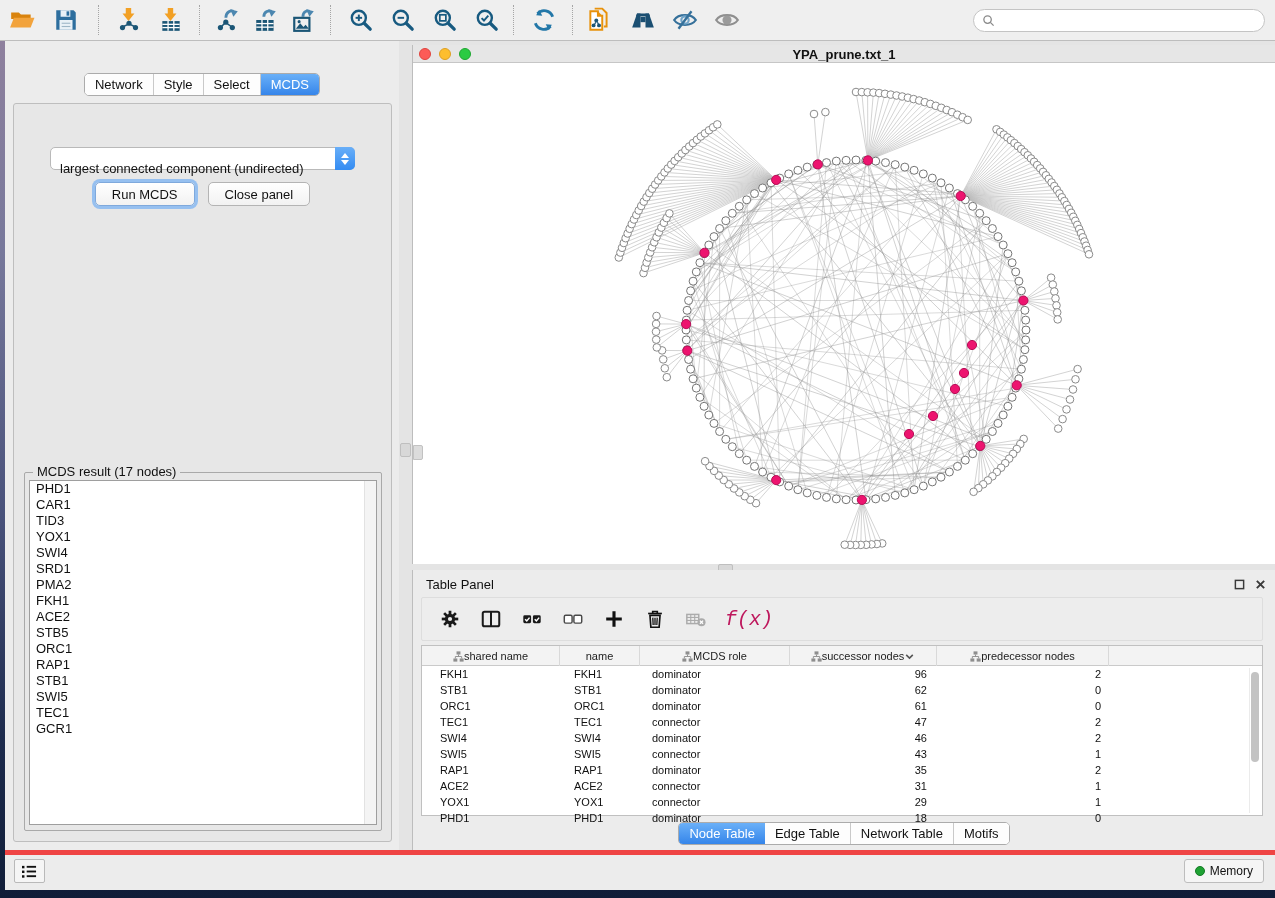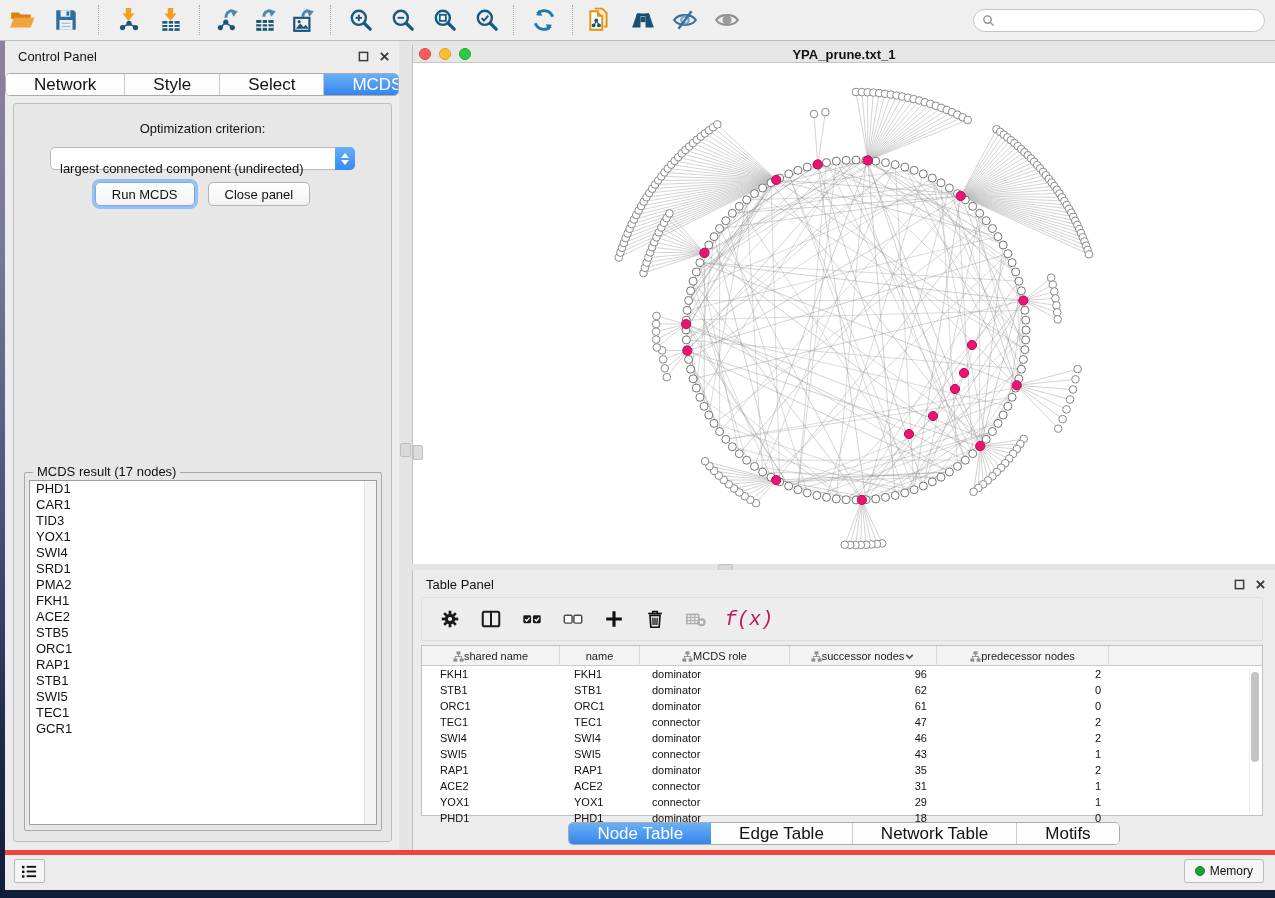--- a/index.html
+++ b/index.html
@@ -21,21 +21,21 @@
   .search-input { border:none; outline:none; background:transparent; flex:1; font-size:12px; height:18px; }
 
   
   .control-panel { position:absolute; left:0; top:41px; width:394px; bottom:40px; background:#ECECEC; }
   .panel-header { position:absolute; top:5px; left:0; right:0; height:22px; }
   .panel-title { position:absolute; left:13px; top:3px; font-size:13px; color:#111; }
   .win-btns { position:absolute; right:8px; top:4px; display:flex; gap:8px; }
   .win-btn { width:13px; height:13px; display:flex; align-items:center; justify-content:center; }
   .cp-tabs { position:absolute; top:32px; left:0; right:0; display:flex; justify-content:center; }
   .seg { display:flex; border:1px solid #ABABAB; border-radius:5px; overflow:hidden; background:#FFF; height:23px; }
-  .seg-tab { font-size:17px; color:#111; padding:3px 28px; border-right:1px solid #C9C9C9;
+  .seg-tab { font-size:13px; color:#111; padding:3px 10px; border-right:1px solid #C9C9C9;
     display:flex; align-items:center; background:#FDFDFD; }
   .seg-tab:last-child { border-right:none; }
   .seg-tab.active { background:linear-gradient(180deg,#6AB0F8 0%,#3585EA 100%); color:#FFF; border-right:none; }
   .cp-content { position:absolute; top:62px; left:8px; right:7px; bottom:8px; background:#E7E7E7;
     border:1px solid #BEBEBE; border-radius:3px; }
   .opt-label { position:absolute; top:17px; left:0; right:0; text-align:center; font-size:13px; color:#111; }
   .dropdown { position:absolute; top:43px; left:36px; right:36px; height:23px; background:#FFF;
     border:1px solid #B9B9B9; border-radius:5px; display:flex; align-items:center; }
   .dropdown-value { flex:1; font-size:13px; padding-left:9px; color:#111; white-space:nowrap; overflow:hidden;margin-top:20px; }
   .dropdown-stepper { width:20px; height:23px; margin:-1px -1px -1px 0; border-radius:0 5px 5px 0;
@@ -263,47 +263,31 @@
     <div class="search-wrap">
       <svg viewBox="0 0 14 14">
           <circle cx="6" cy="6" r="4" fill="none" stroke="#8A8A8A" stroke-width="1.4"></circle>
           <line x1="9" y1="9" x2="12.5" y2="12.5" stroke="#8A8A8A" stroke-width="1.4"></line>
         </svg>
       <input class="search-input" type="text" placeholder="" style="">
     </div>
   </div>
 
   <div class="control-panel">
-    <div class="panel-header">
-      <div class="panel-title">Control Panel</div>
-      <div class="win-btns">
-        <div class="win-btn">
-          <svg viewBox="0 0 12 12" width="11" height="11">
-              <rect x="1.5" y="1.5" width="9" height="9" fill="none" stroke="#3A3A3A" stroke-width="1.6"></rect>
-            </svg>
-        </div>
-        <div class="win-btn">
-          <svg viewBox="0 0 12 12" width="11" height="11">
-              <path d="M2 2l8 8M10 2l-8 8" stroke="#3A3A3A" stroke-width="2.1"></path>
-            </svg>
-        </div>
-      </div>
-    </div>
 
     <div class="cp-tabs">
       <div class="seg">
         <div class="seg-tab">Network</div>
         <div class="seg-tab">Style</div>
         <div class="seg-tab">Select</div>
         <div class="seg-tab active">MCDS</div>
       </div>
     </div>
 
     <div class="cp-content">
-      <div class="opt-label">Optimization criterion:</div>
       <div class="dropdown">
         <div class="dropdown-value">largest connected component (undirected)</div>
         <div class="dropdown-stepper">
           <div class="tri-up"></div>
             <div class="tri-dn"></div>
         </div>
       </div>
       <div class="btn-row">
         <button class="mac-btn focused">Run MCDS</button>
         <button class="mac-btn">Close panel</button>

